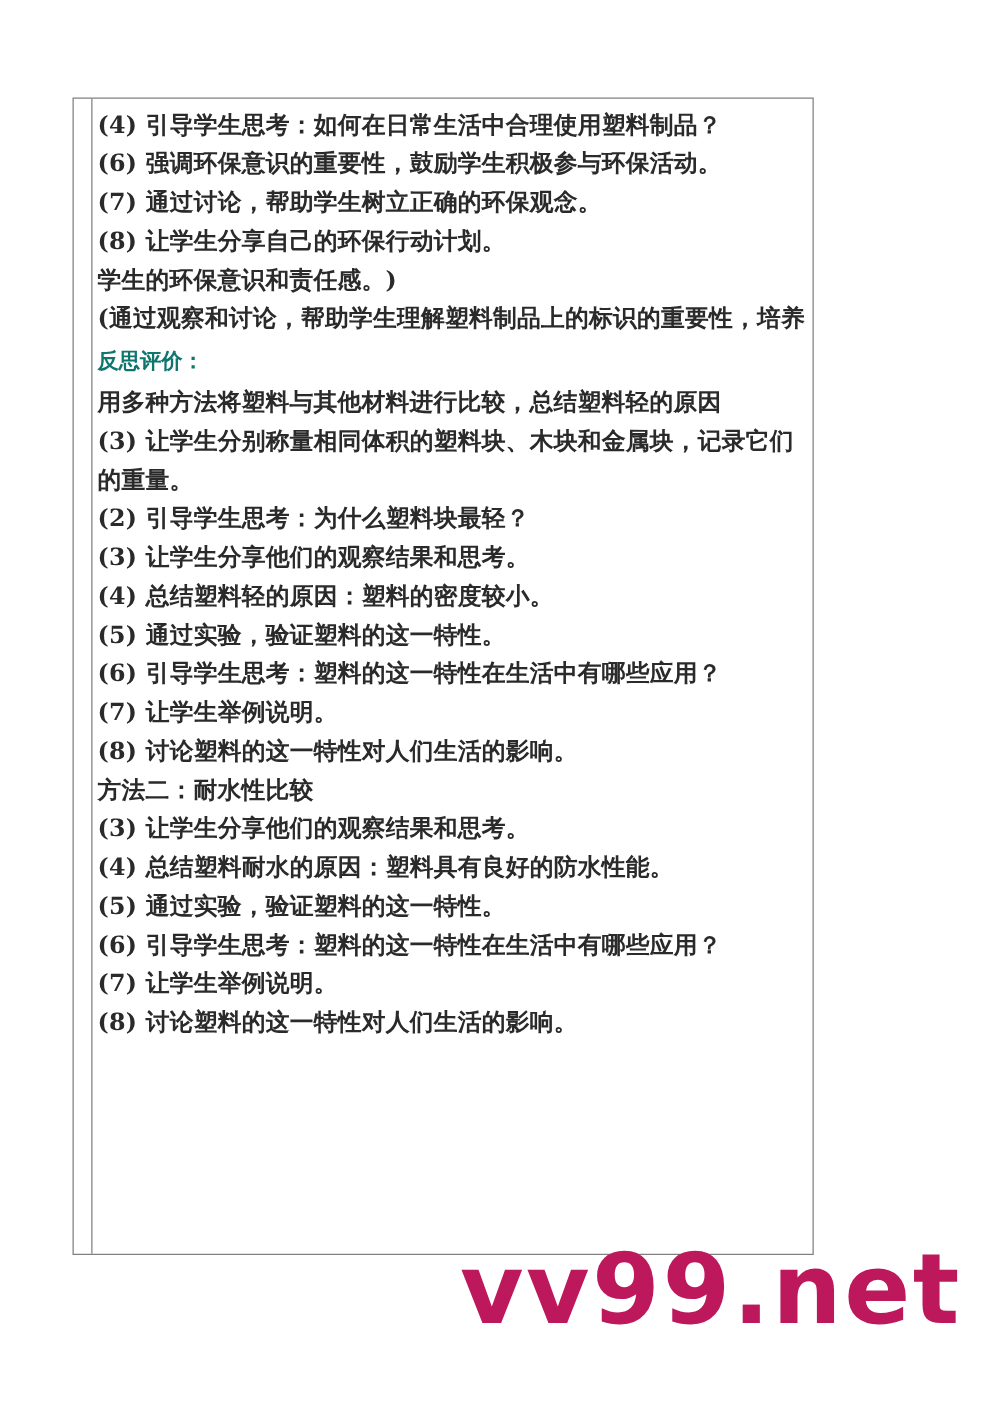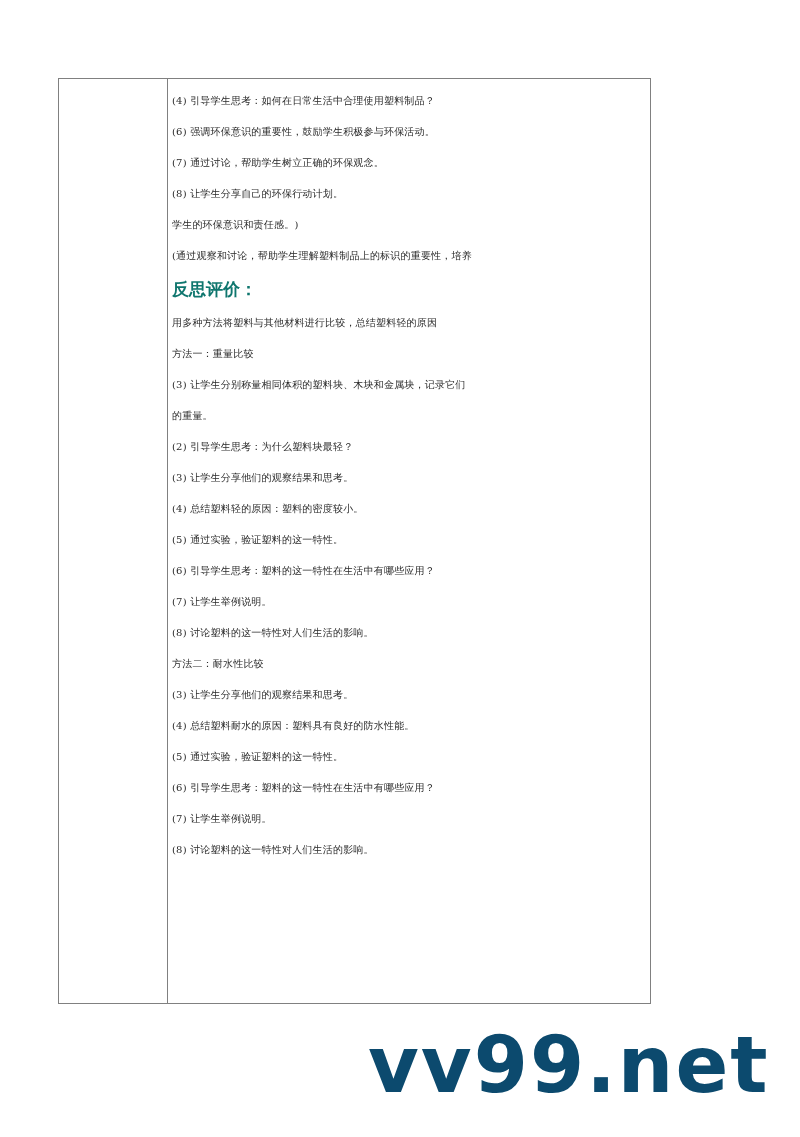--- a/index.html
+++ b/index.html
@@ -37,45 +37,45 @@
       box-sizing: border-box;
       height: 100%;
     }
     .col-right {
       flex: 1;
       padding: 6px 6px 0 4px;
       box-sizing: border-box;
       height: 100%;
     }
     .line {
-      font-size: 10px;
+      font-size: 19px;
       line-height: 31px;
       height: 31px;
       white-space: nowrap;
       letter-spacing: 0.2px;
+      font-weight: bold;
     }
     .heading {
       font-family: "DejaVu Sans", "Liberation Sans", sans-serif;
       font-weight: bold;
       font-size: 17px;
       line-height: 36px;
       height: 36px;
       color: #0f766e;
     }
     .watermark {
       position: absolute;
       left: 368px;
       top: 993px;
       font-family: "DejaVu Sans", "Liberation Sans", sans-serif;
       font-weight: bold;
       font-size: 78px;
       letter-spacing: 2px;
-      color: #0c4a6e;
+      color: #be185d;
       line-height: 1;
-      margin-top: 33px;
     }
   </style>
 </head>
 <body>
 
 <div class="page">
 
   <div class="table">
     <div class="col-left"></div>
 
@@ -88,21 +88,20 @@
         <div class="line">(8) 让学生分享自己的环保行动计划。</div>
       </div>
 
       <div class="line">学生的环保意识和责任感。)</div>
       <div class="line">(通过观察和讨论，帮助学生理解塑料制品上的标识的重要性，培养</div>
 
       <div class="heading">反思评价：</div>
       <div class="line">用多种方法将塑料与其他材料进行比较，总结塑料轻的原因</div>
 
       <div>
-        <div class="line">方法一：重量比较</div>
         <div class="line">(3) 让学生分别称量相同体积的塑料块、木块和金属块，记录它们</div>
         <div class="line">的重量。</div>
         <div class="line">(2) 引导学生思考：为什么塑料块最轻？</div>
         <div class="line">(3) 让学生分享他们的观察结果和思考。</div>
         <div class="line">(4) 总结塑料轻的原因：塑料的密度较小。</div>
         <div class="line">(5) 通过实验，验证塑料的这一特性。</div>
         <div class="line">(6) 引导学生思考：塑料的这一特性在生活中有哪些应用？</div>
         <div class="line">(7) 让学生举例说明。</div>
         <div class="line">(8) 讨论塑料的这一特性对人们生活的影响。</div>
       </div>

